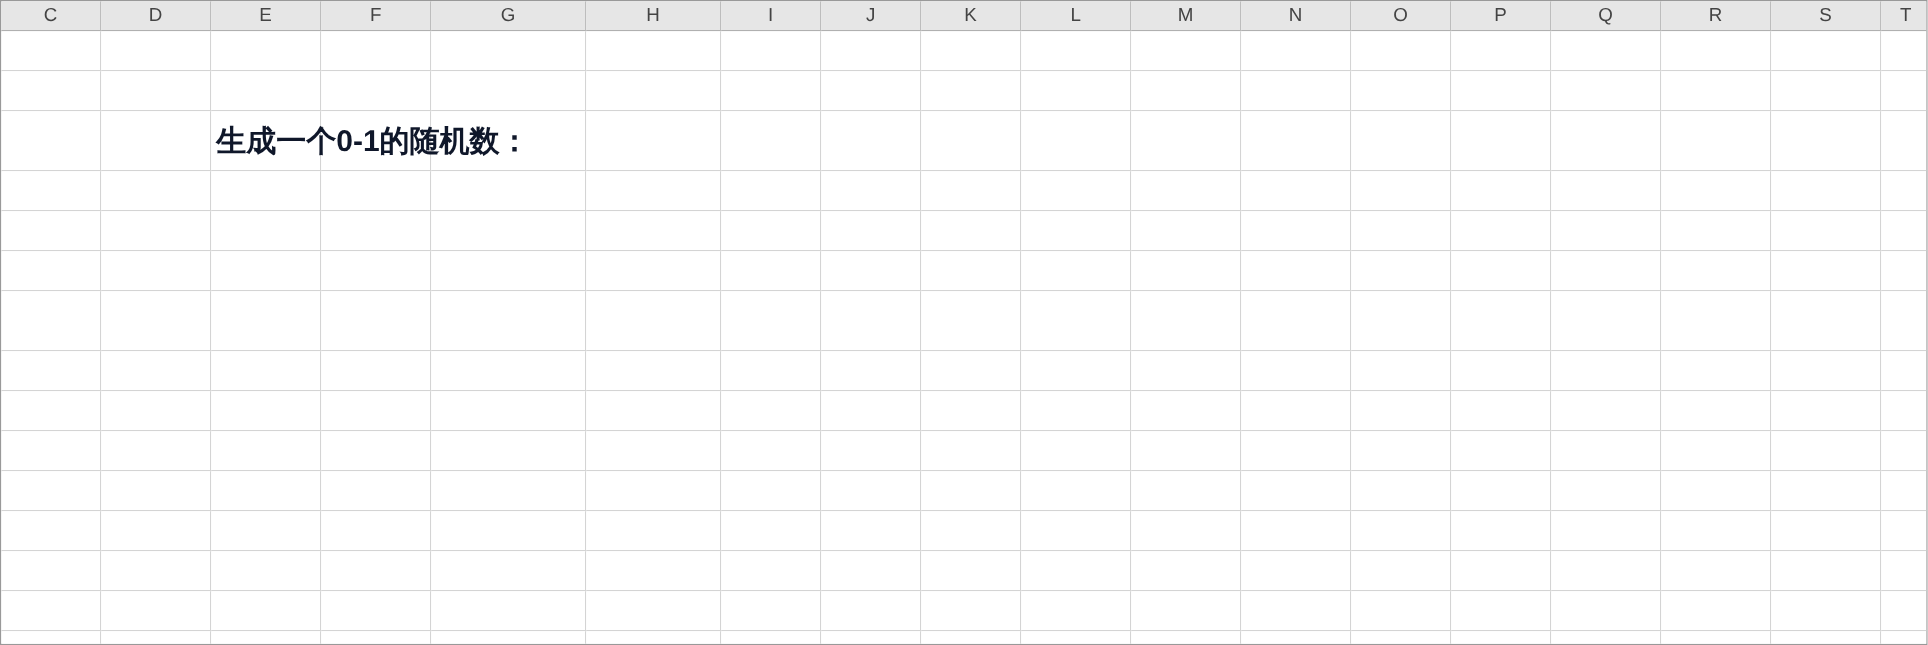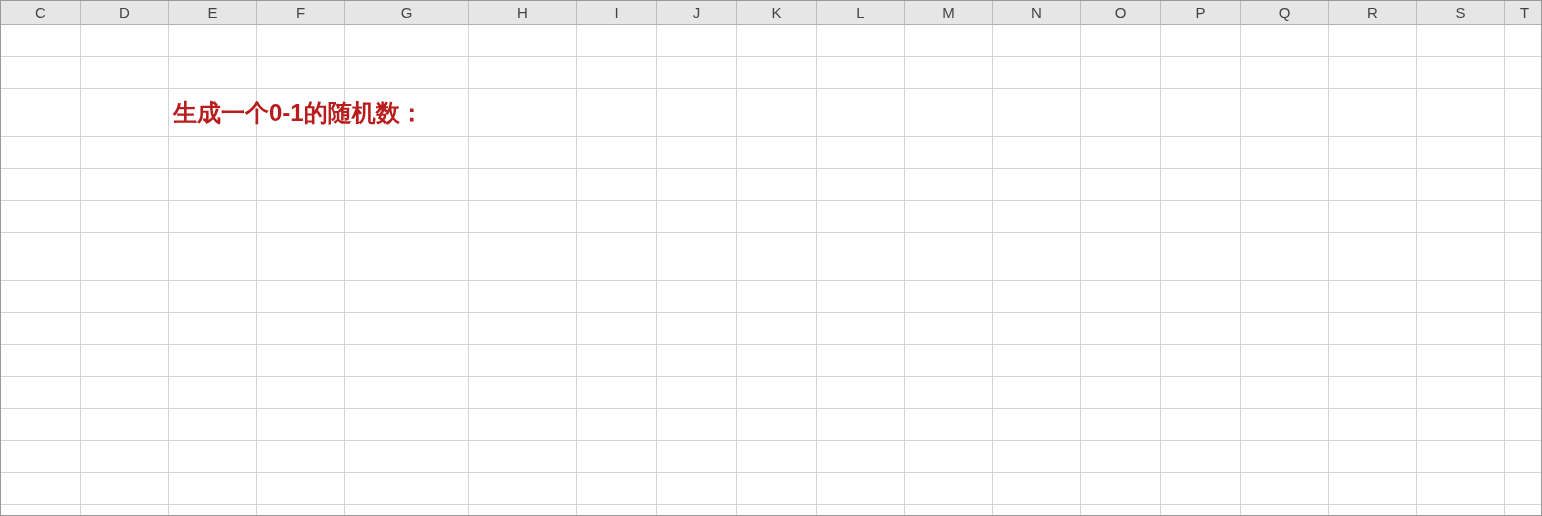--- a/index.html
+++ b/index.html
@@ -45,21 +45,21 @@
     }
     .cell {
       background: #fff;
       cursor: cell;
       padding: 0 4px;
       justify-content: flex-start;
     }
     .cell.bold-large {
       font-weight: 700;
       font-size: 24px;
-      color: #b91c1c;
+      color: #0f172a;
     }
     .cell .overflow {
       position: absolute;
       left: 4px;
       top: 50%;
       transform: translateY(-50%);
       white-space: nowrap;
       z-index: 1;
     }
   </style>

